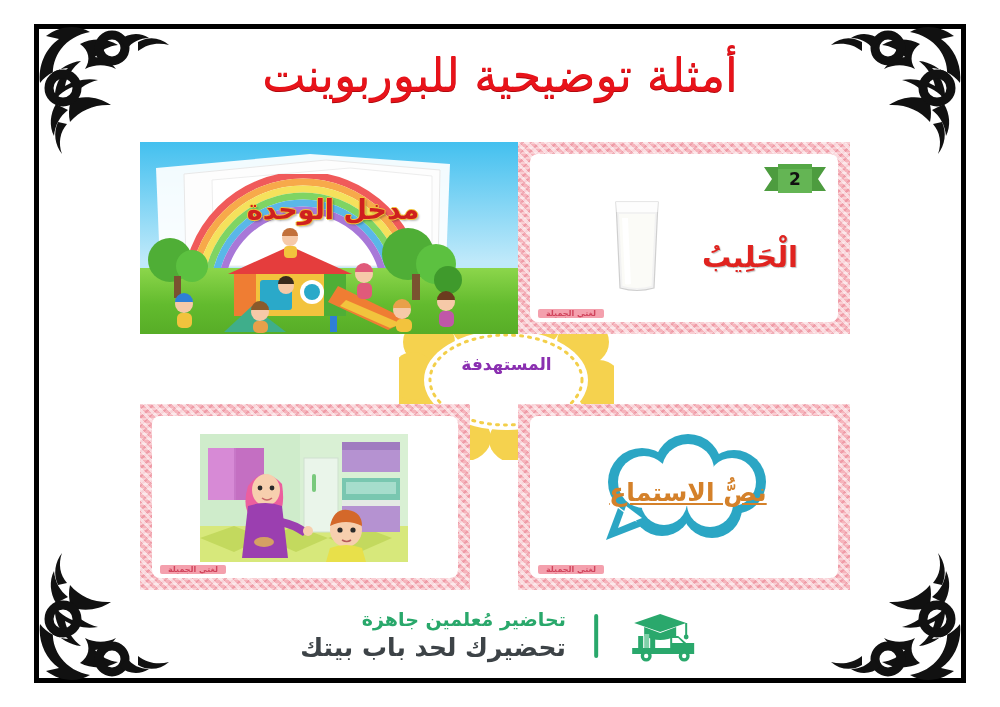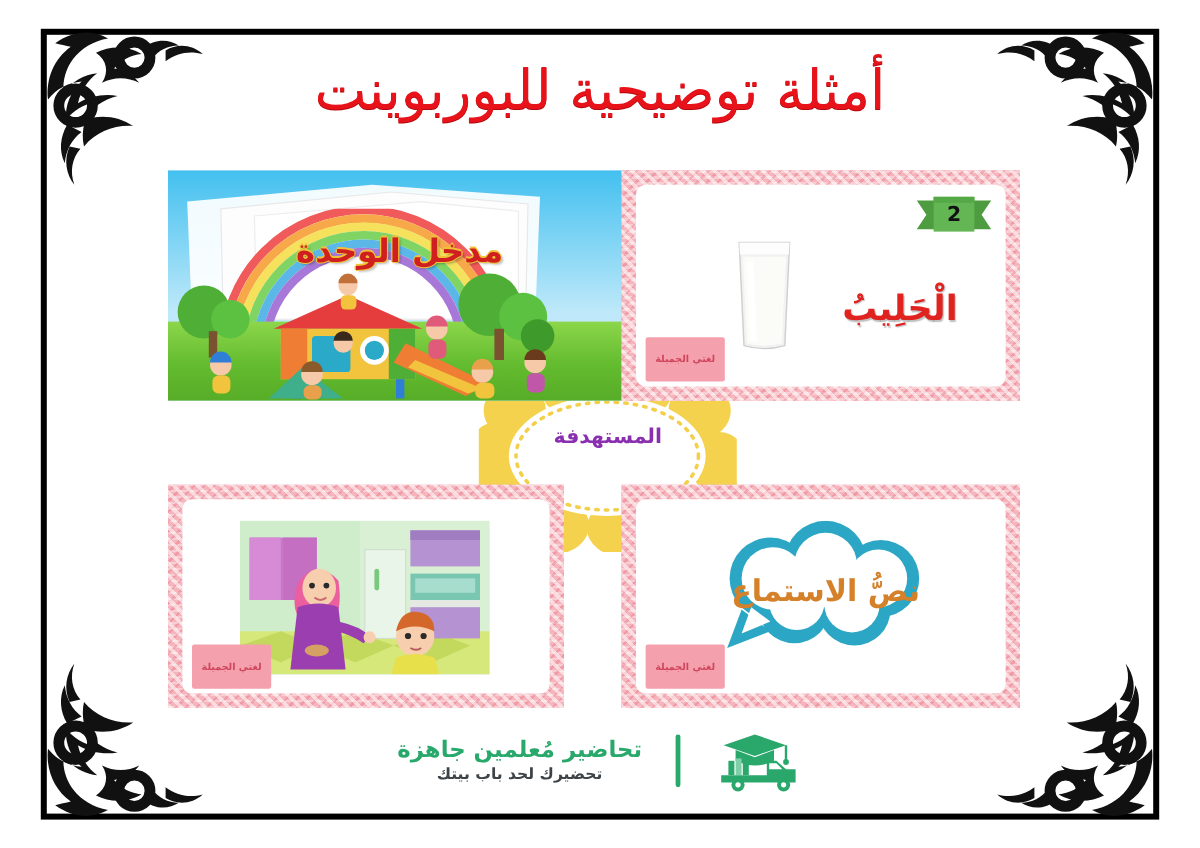--- a/index.html
+++ b/index.html
@@ -67,21 +67,21 @@
       repeating-linear-gradient(0deg, rgba(255,255,255,.35) 0 2px, rgba(255,255,255,0) 2px 5px);
   }
   .card .inner{
     position:absolute;left:12px;top:12px;right:12px;bottom:12px;
     background:#fff;border-radius:8px;overflow:hidden;
   }
   .lang-tag{
     position:absolute;left:8px;bottom:4px;
     background:#f4a0ad;color:#d0445c;
     font-size:8px;font-weight:bold;direction:rtl;
-    padding:14px 8px;border-radius:2px;
+    padding:0 8px;border-radius:2px;
     letter-spacing:0;
     margin-top:12px;
   }
 
   
   #card-unit-entry{left:140px;top:142px;width:386px;height:192px;padding:0;background:none;}
   #card-unit-entry .photo{
     position:absolute;inset:0;
     background:linear-gradient(#43c0ef,#bfe9fa 62%,#bfe9fa 100%);
     overflow:hidden;border:0;
@@ -131,33 +131,33 @@
     position:absolute;left:48px;top:18px;width:208px;height:128px;
     background:linear-gradient(#d7f0d0,#cfead0);
     overflow:hidden;
   }
 
   
   #card-listening{left:518px;top:404px;width:332px;height:186px;}
   .cloud{position:absolute;left:54px;top:18px;width:208px;height:120px;}
   .cloud-text{
     position:absolute;left:0;right:0;top:44px;text-align:center;
-    direction:rtl;color:#d4812a;font-weight:bold;font-size:25px;
+    direction:rtl;color:#d4812a;font-weight:bold;font-size:25px;text-decoration:underline;
   }
 
   
   .logo{
     position:absolute;left:50%;top:608px;transform:translateX(-50%);
     display:flex;align-items:center;gap:28px;direction:rtl;
   }
   .logo .mark{width:74px;height:52px;}
   .logo .bars{width:4px;height:44px;background:#29a86b;border-radius:2px;}
   .logo .words{text-align:right;line-height:1.25;direction:rtl;}
   .logo .l1{color:#29a86b;font-weight:bold;font-size:19px;}
-  .logo .l2{color:#3d4347;font-weight:bold;font-size:13px;text-align:center;}
+  .logo .l2{color:#3d4347;font-weight:bold;font-size:25px;}
   .hidden-text{position:absolute;width:1px;height:1px;overflow:hidden;opacity:0;}
 </style>
 </head>
 <body>
 
 <div class="page">
 
   <div class="frame-border"></div>
 
   <div class="corner tl">

